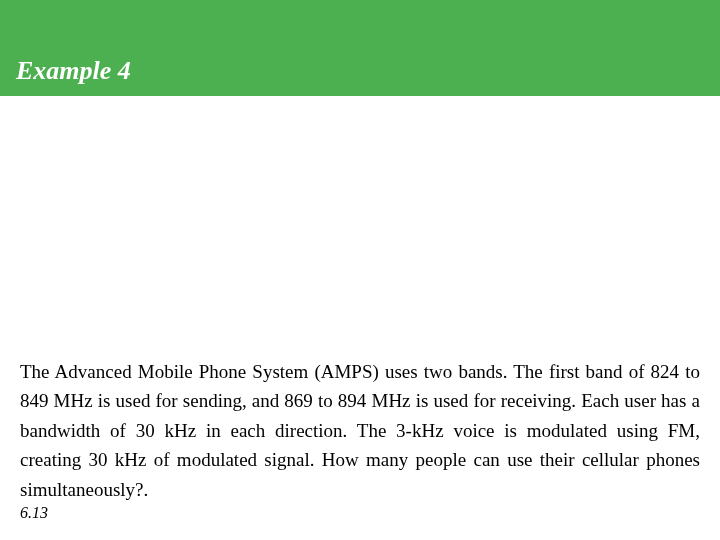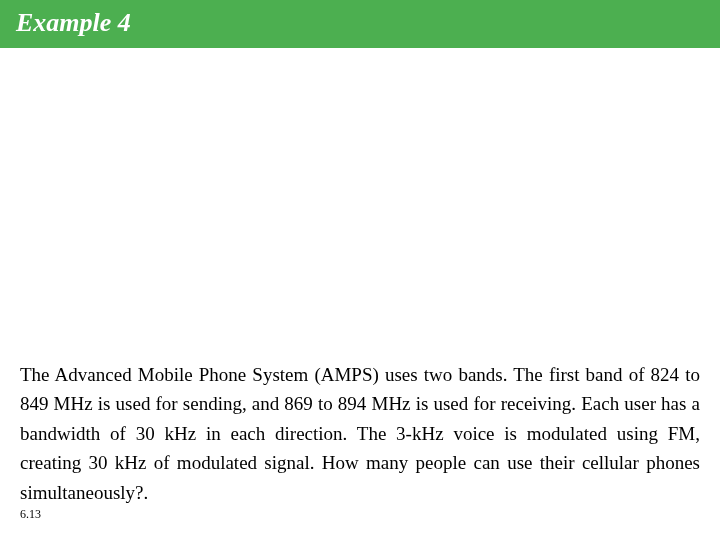--- a/index.html
+++ b/index.html
@@ -31,43 +31,45 @@
       display: flex;
       align-items: center;
     }
 
     .header-title {
       color: #ffffff;
       font-size: 26px;
       font-weight: bold;
       font-style: italic;
       font-family: "Times New Roman", Times, serif;
+      margin-top: 48px;
     }
 
     .content-area {
       flex: 1;
       padding: 18px 20px 10px 20px;
       display: flex;
       flex-direction: column;
       justify-content: flex-end;
     }
 
     .main-text {
       font-size: 19px;
       line-height: 1.55;
       color: #000000;
       text-align: justify;
       font-family: "Times New Roman", Times, serif;
     }
 
     .footer-text {
-      font-size: 12px;
+      font-size: 16px;
       color: #000000;
       padding-bottom: 8px;
       font-family: "Times New Roman", Times, serif;
+      font-style: italic;
     }
   </style>
 </head>
 <body>
 
 <div class="page-container">
   <div class="header-bar">
     <span class="header-title">Example 4</span>
   </div>
   <div class="content-area">

